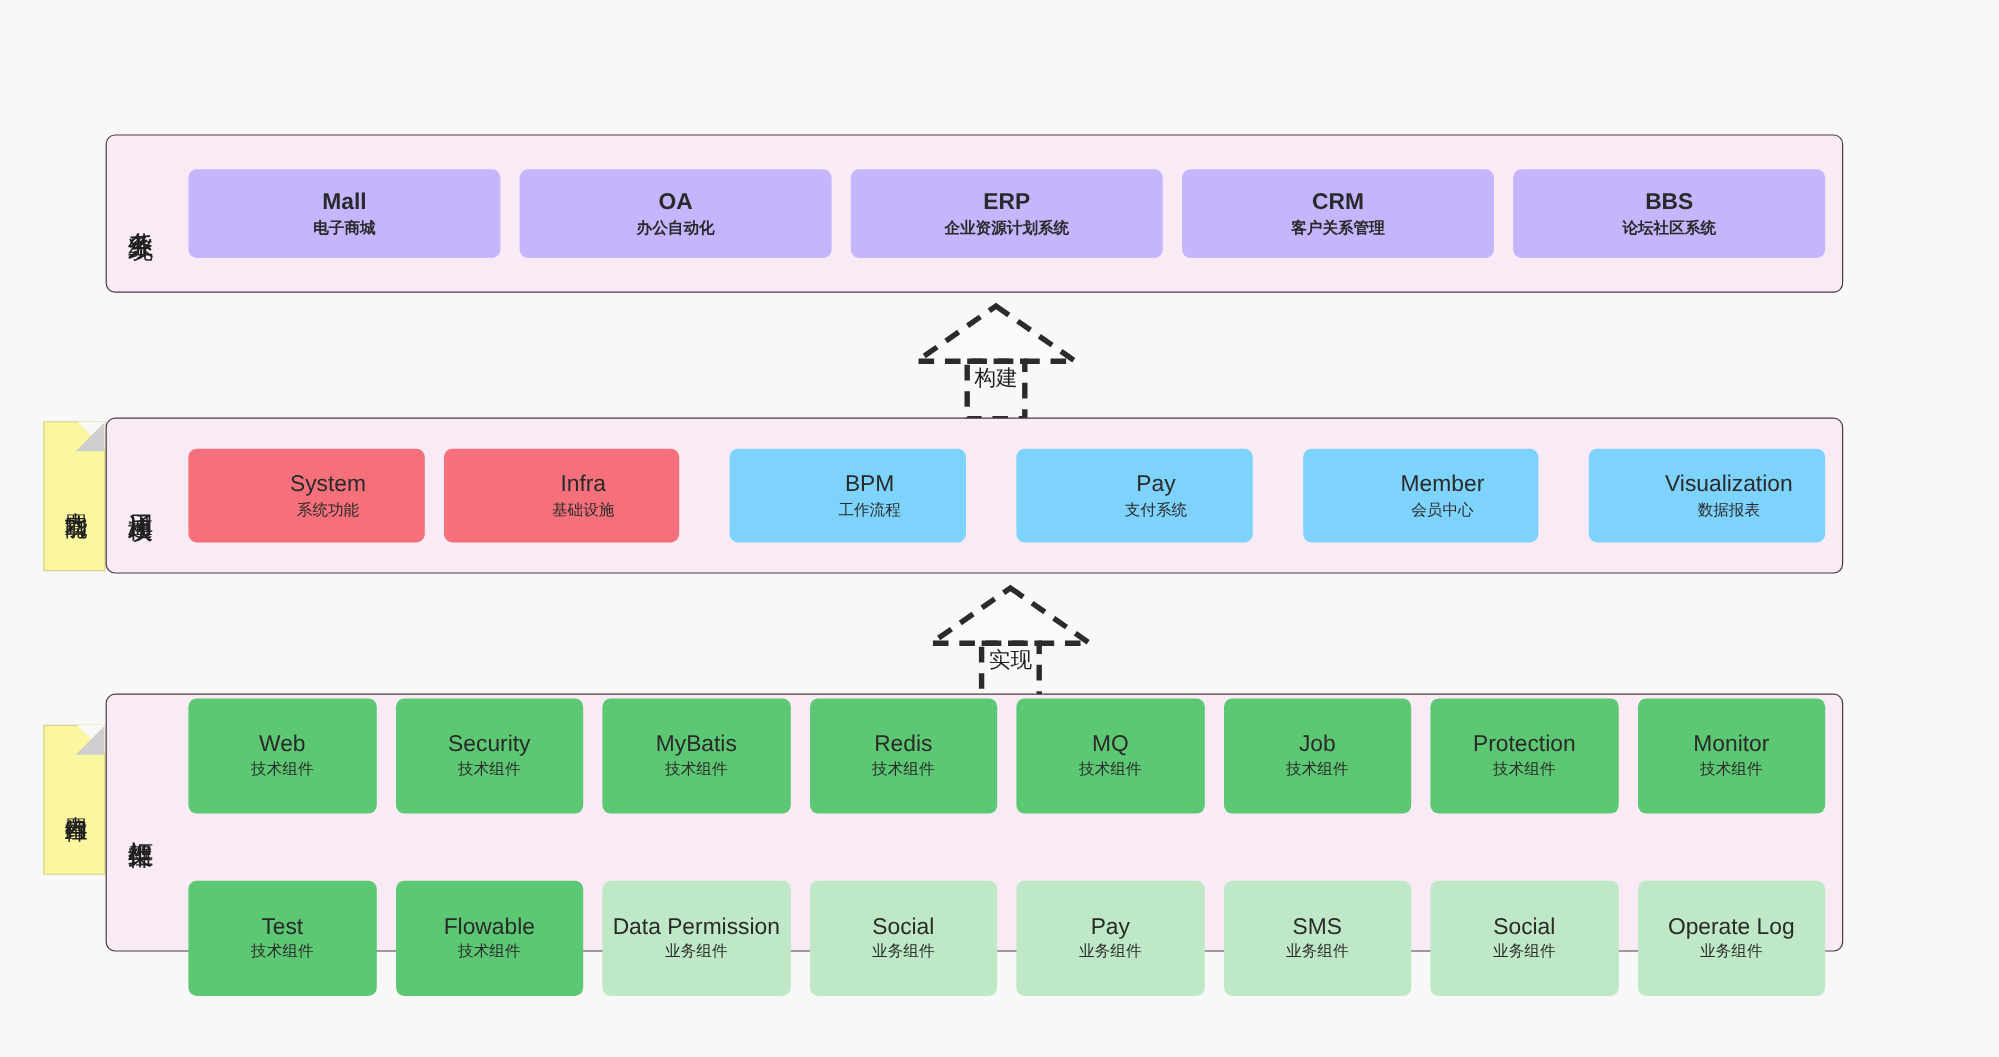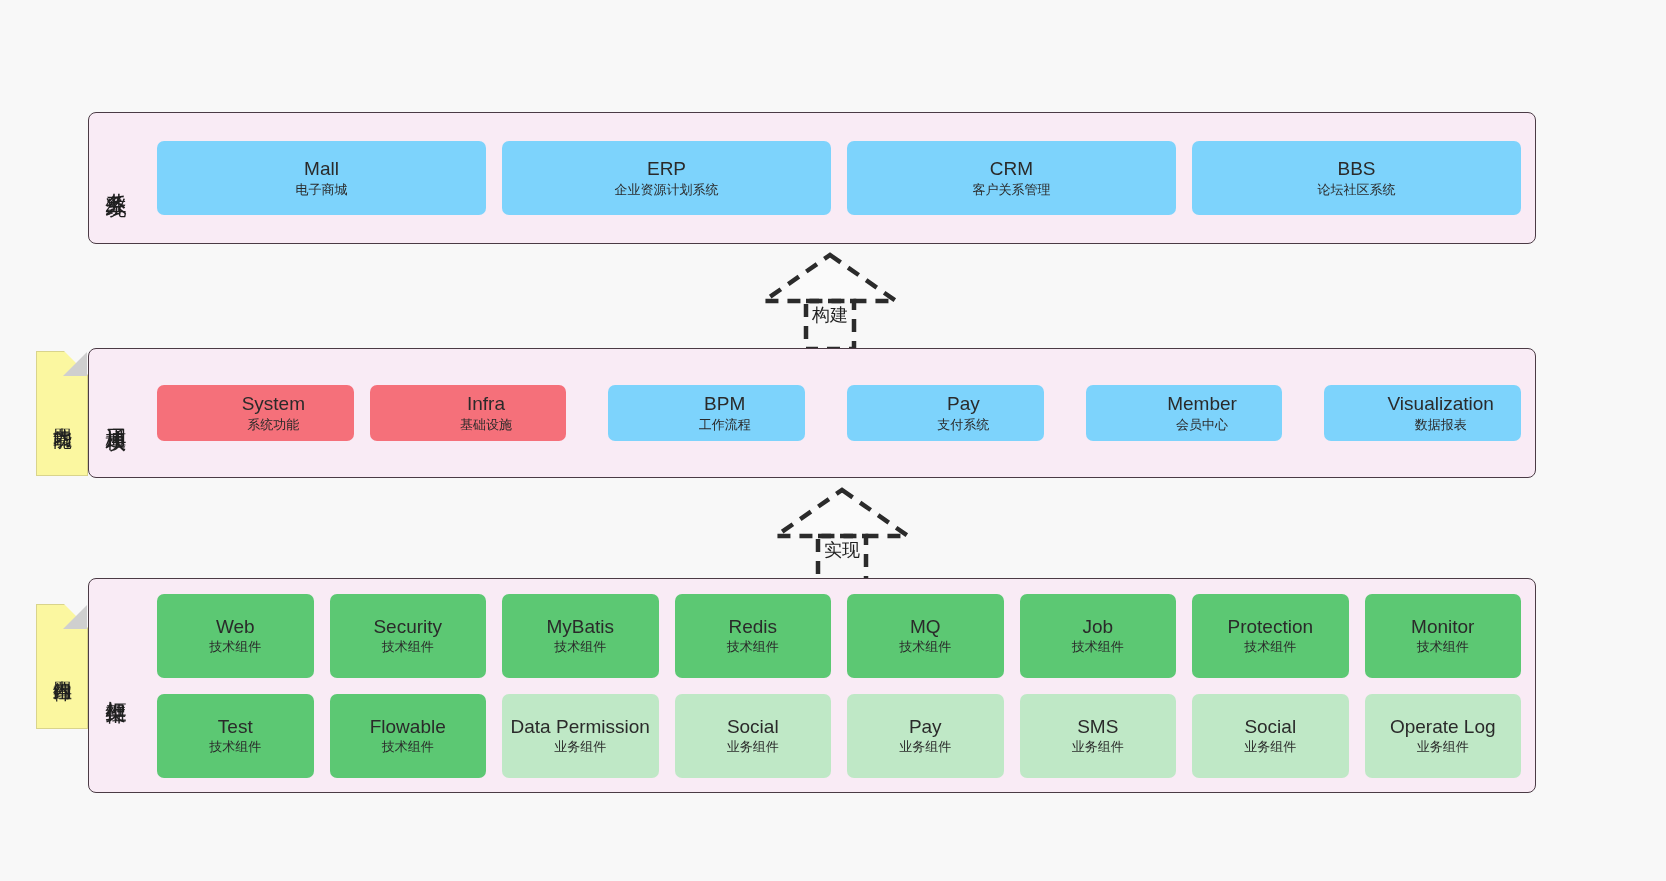--- a/index.html
+++ b/index.html
@@ -64,30 +64,30 @@
     justify-content: center;
     text-align: center;
     color: #2a2a2a;
     line-height: 1.3;
     box-sizing: border-box;
     padding: 6px 4px;
   }
   .node .n-title { font-size: 19px; }
   .node .n-sub   { font-size: 13px; }
 
-  .node.blue        { background: #7dd3fc; }
+  .node.blue        { background: #c4b5fd; font-weight: bold; }
   .node.red         { background: #f5707a; }
   .node.pink        { background: #7dd3fc; margin-left: 26px; }
   .node.green       { background: #5cc873; }
   .node.lightgreen  { background: #bfe8c6; }
 
   
   .row-business .node { height: 74px; }
-  .row-module  .node  { height: 56px; padding-left: 40px; }
-  .row-frame   .node  { height: 84px; }
+  .row-module  .node  { height: 78px; padding-left: 40px; }
+  .row-frame   .node  { height: 96px; margin-top: 40px; }
 
   
   .note {
     position: absolute;
     background: #fbf7a0;
     border: 1px solid #d9d48c;
     box-sizing: border-box;
     display: flex;
     align-items: center;
     justify-content: center;
@@ -140,20 +140,24 @@
 
   <div class="layer row-business" id="layer-business" style="left:88px; top:112px; width:1448px; height:132px;">
     <div class="layer-title">业务系统</div>
     <div class="layer-body">
       <div class="box-row" id="business-row">
           <div class="node blue">
             <div class="n-title">Mall</div>
             <div class="n-sub">电子商城</div>
           </div>
           <div class="node blue">
+            <div class="n-title">OA</div>
+            <div class="n-sub">办公自动化</div>
+          </div>
+          <div class="node blue">
             <div class="n-title">ERP</div>
             <div class="n-sub">企业资源计划系统</div>
           </div>
           <div class="node blue">
             <div class="n-title">CRM</div>
             <div class="n-sub">客户关系管理</div>
           </div>
           <div class="node blue">
             <div class="n-title">BBS</div>
             <div class="n-sub">论坛社区系统</div>

